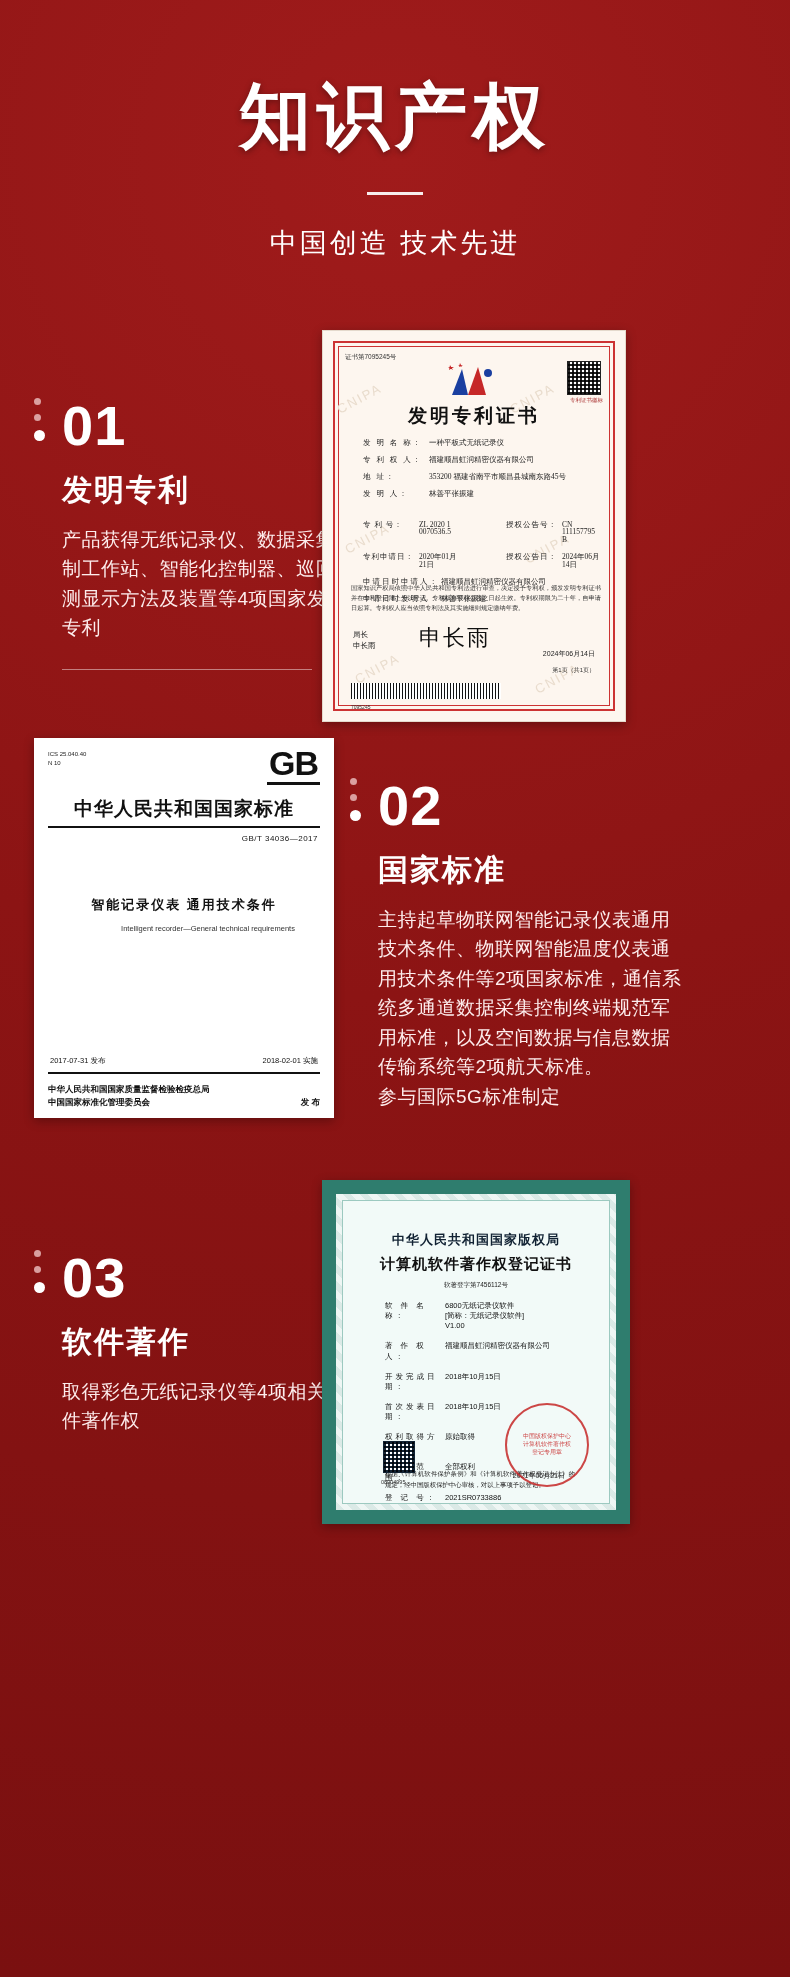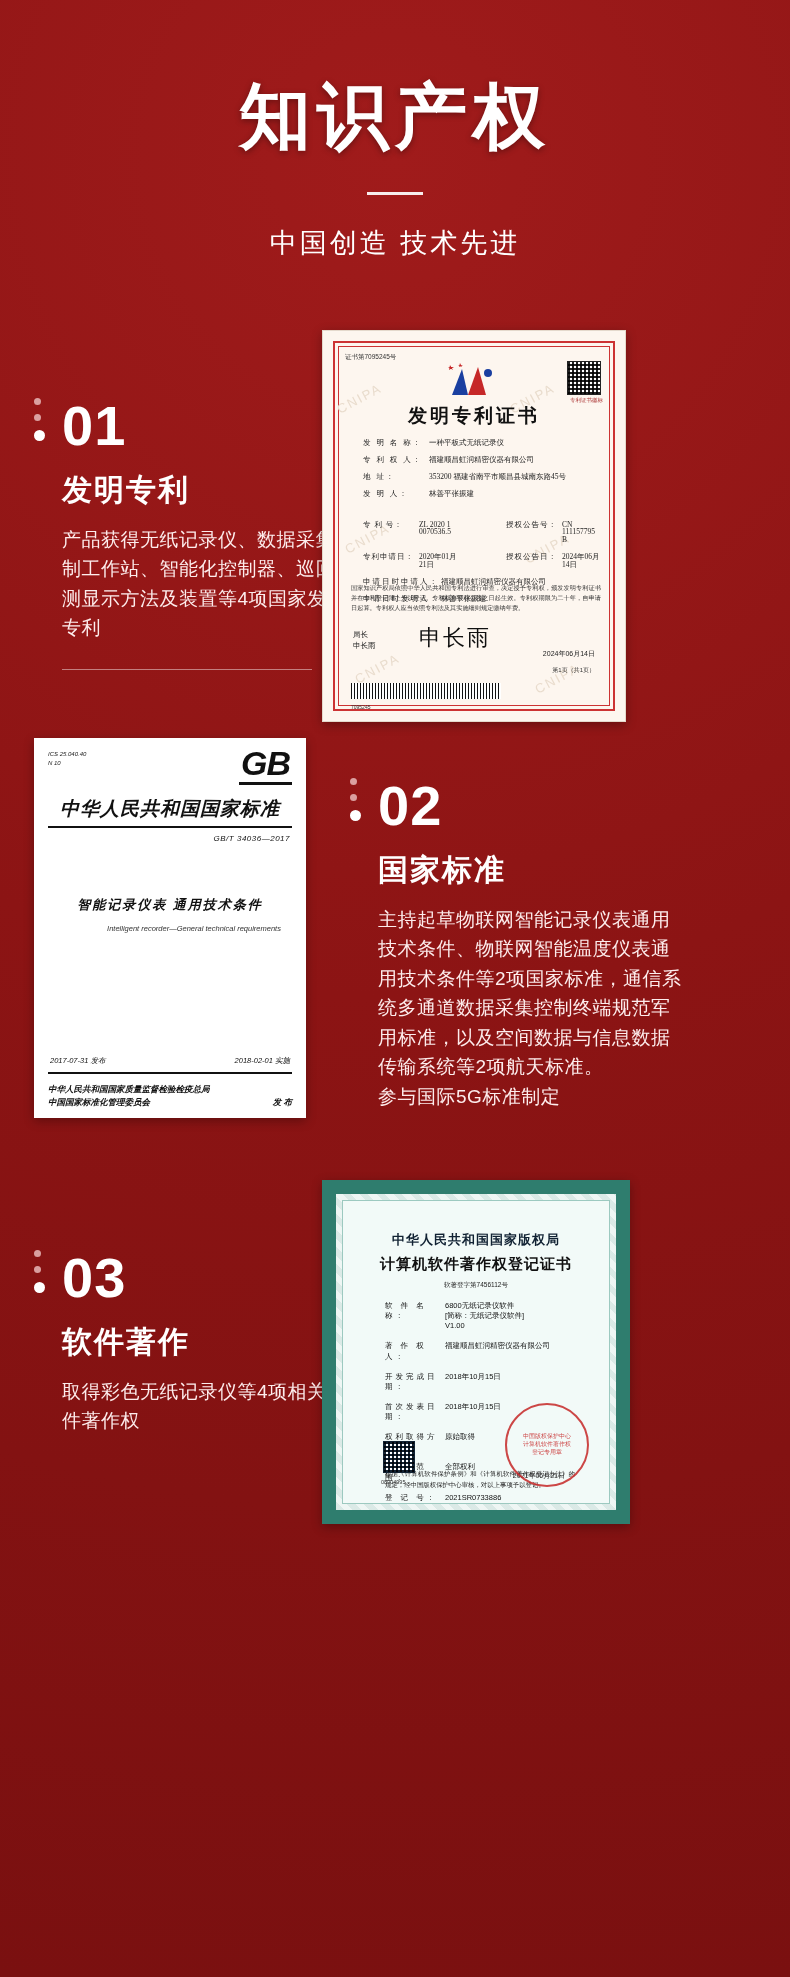--- a/index.html
+++ b/index.html
@@ -137,24 +137,23 @@
   .c1-barcode{
     position:absolute;bottom:22px;left:28px;width:150px;height:16px;
     background:repeating-linear-gradient(90deg,#111 0 1px,#fff 1px 3px,#111 3px 4px,#fff 4px 6px);
   }
   .c1-bcnum{
     position:absolute;bottom:11px;left:28px;font-size:5px;color:#333;
   }
 
   
   .cert2{
-    position:absolute;left:34px;top:738px;width:272px;height:380px;
+    position:absolute;left:34px;top:738px;width:300px;height:380px;
     background:#ffffff;color:#111;box-shadow:0 3px 10px rgba(0,0,0,.3);
     overflow:hidden;
-    font-style:italic;
   }
   .c2-ics{
     position:absolute;top:12px;left:14px;font-size:6px;line-height:1.5;color:#222;
   }
   .c2-gb{
     position:absolute;top:8px;right:14px;
     font-size:34px;font-weight:bold;letter-spacing:-1px;color:#111;
     border-bottom:3px solid #111;padding:0 2px 2px 2px;line-height:1;
   }
   .c2-title{

